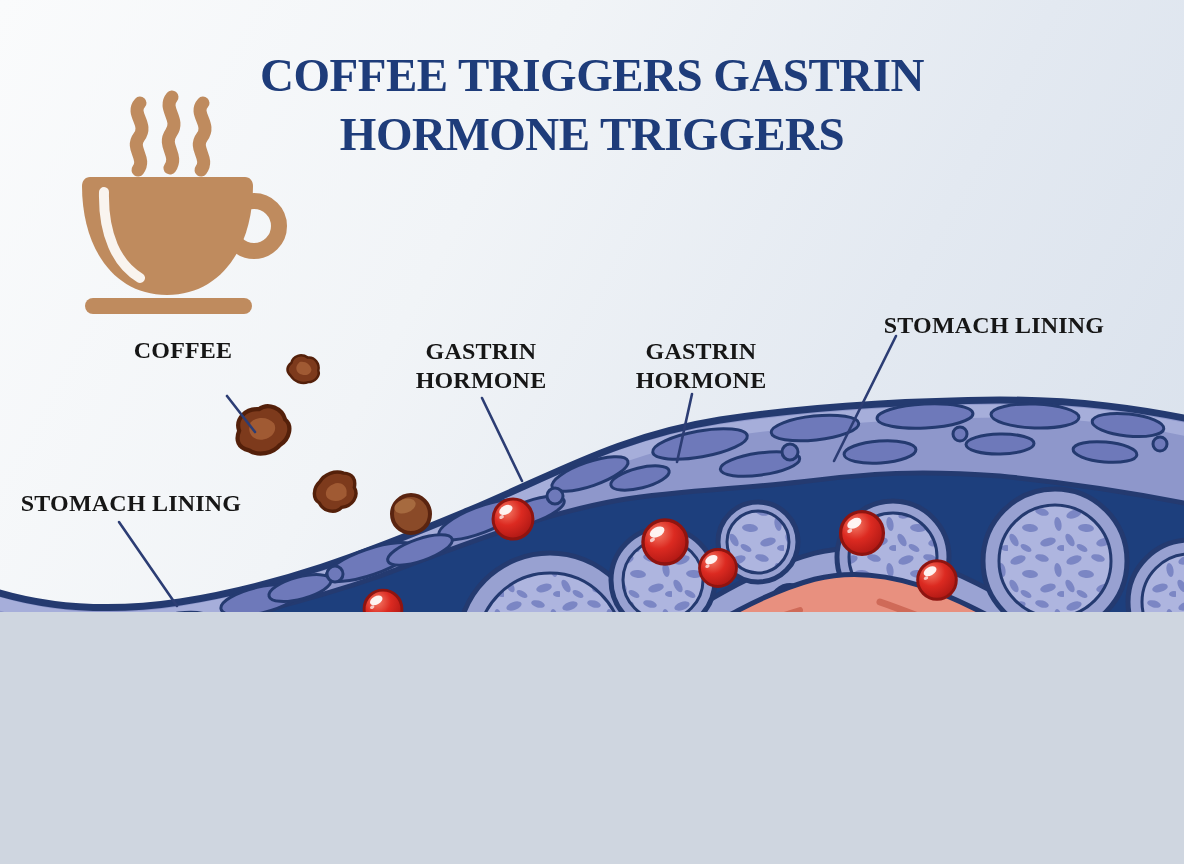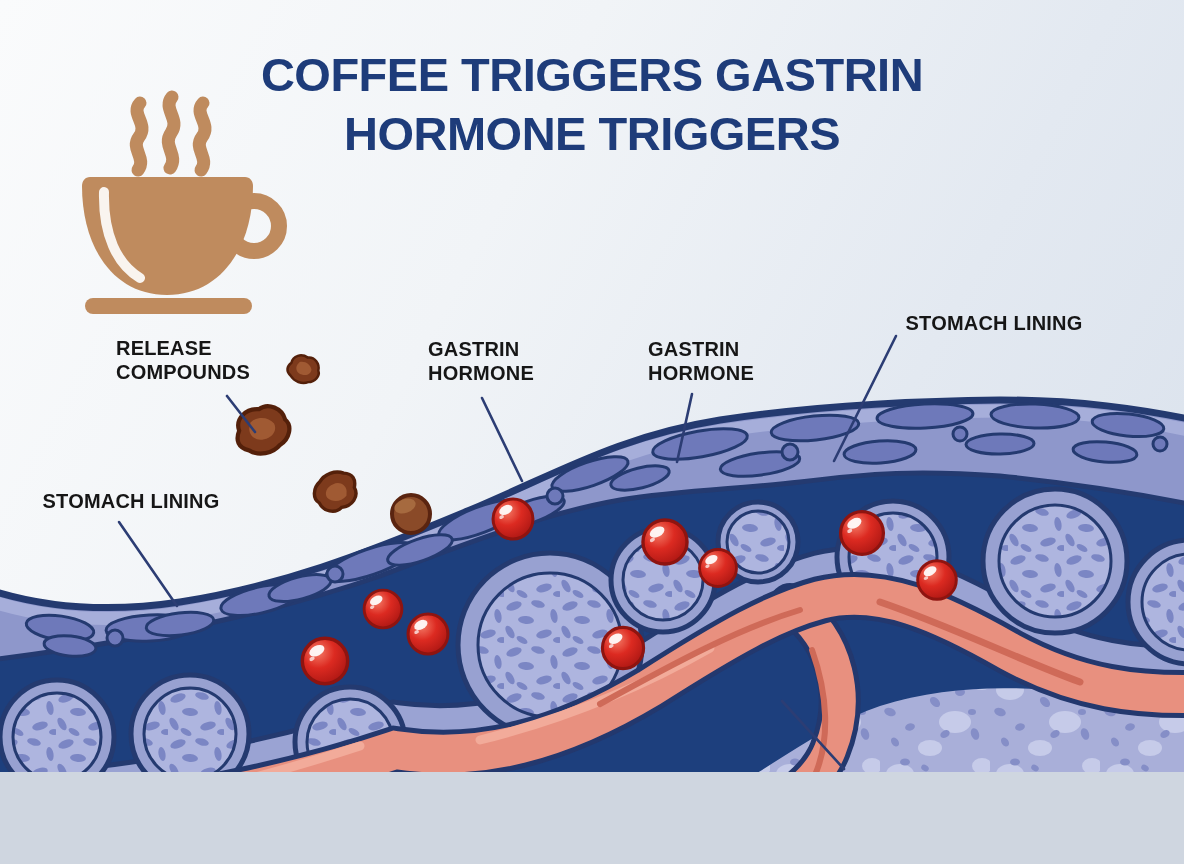--- a/index.html
+++ b/index.html
@@ -1,29 +1,29 @@
 <!DOCTYPE html>
 <html><head>
 <meta charset="utf-8">
 <style>
   html,body{margin:0;padding:0;background:#cfd6e0;}
   .canvas{
-    position:relative; width:1184px; height:772px; margin:0 auto; overflow:hidden;
+    position:relative; width:1184px; height:612px; margin:0 auto; overflow:hidden;
     background:linear-gradient(118deg,#fafbfc 0%,#f1f4f7 38%,#e3e9f1 70%,#d9e1ec 100%);
-    font-family:Liberation Sans, sans-serif;
+    font-family:Liberation Serif, serif;
   }
   .art{position:absolute;left:0;top:0;width:1184px;height:864px;}
   .title{
     position:absolute; left:0; right:0; top:46px; text-align:center;
     font-weight:700; font-size:47px; line-height:1.25; letter-spacing:-0.5px;
     color:#1e3c7a;
   }
   .lbl{
-    position:absolute; transform:translateX(-50%); text-align:left; white-space:nowrap;
-    font-weight:700; font-size:20px; line-height:1.2; letter-spacing:0.2px; color:#161616;
+    position:absolute; transform:translateX(-50%); text-align:center; white-space:nowrap;
+    font-weight:700; font-size:24px; line-height:1.2; letter-spacing:0.2px; color:#161616;
   }
   .lbl span, .title span{display:block;}
 </style>
 </head>
 <body>
 
 <div class="canvas">
 
   <svg class="art" viewBox="0 0 1184 864">
     <defs>
@@ -230,22 +230,21 @@
       <rect x="85" y="298" width="167" height="16" rx="8"></rect>
     </g>
   </svg>
 
   <div class="title">
     <span>COFFEE TRIGGERS GASTRIN</span>
     <span>HORMONE TRIGGERS</span>
   </div>
 
   <div class="lbl" style="left:183px; top:336px;">
-    <span>RELEASE</span>
-    <span>COMPOUNDS</span>
+    <span>COFFEE</span>
   </div>
 
   <div class="lbl" style="left:481px; top:337px;">
     <span>GASTRIN</span>
     <span>HORMONE</span>
   </div>
 
   <div class="lbl" style="left:701px; top:337px;">
     <span>GASTRIN</span>
     <span>HORMONE</span>

